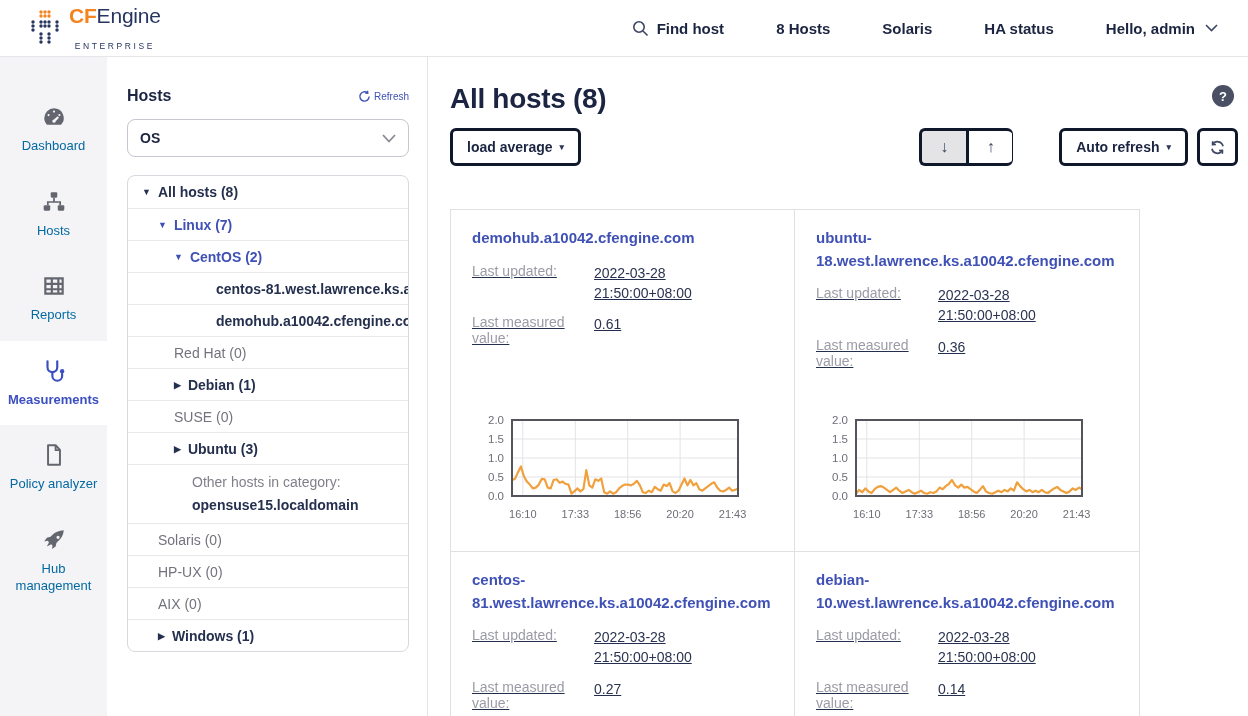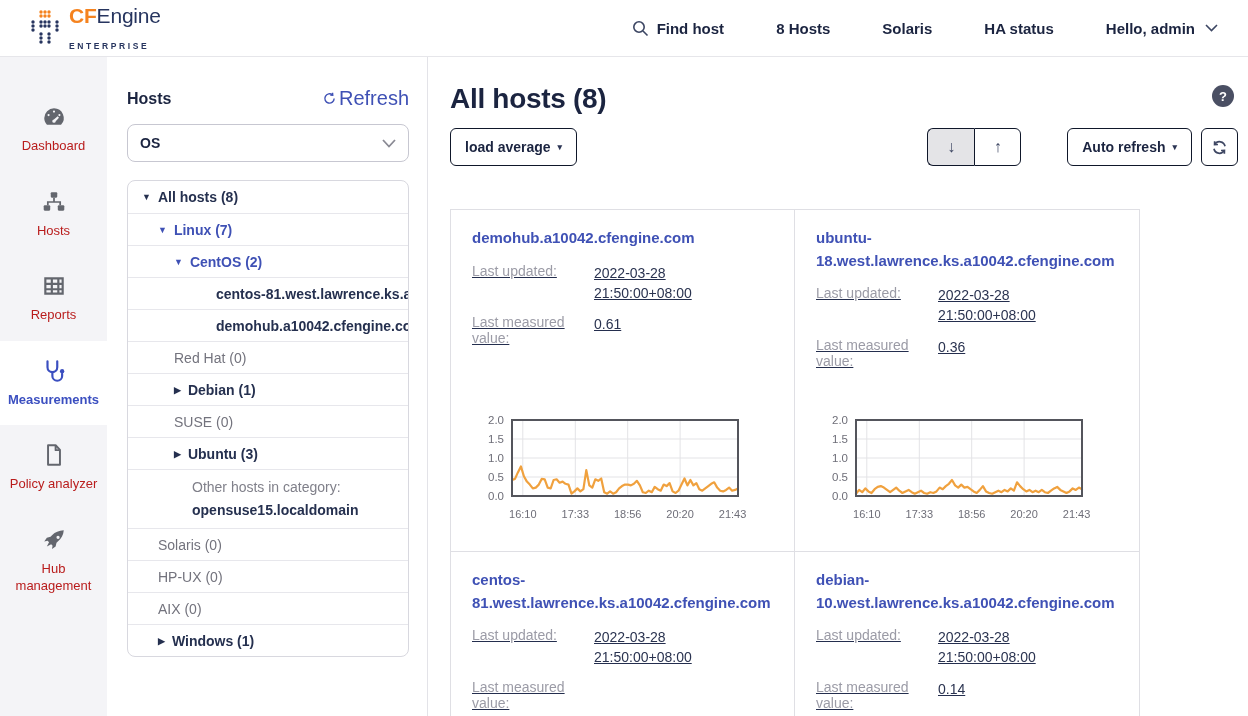--- a/index.html
+++ b/index.html
@@ -7,43 +7,43 @@
               font-family:"Liberation Sans", sans-serif; color:#242e4e; }
 
   
   .navbar { height:57px; background:#fff; border-bottom:1px solid #e6e6ea;
             display:flex; align-items:center; padding:0 30px; }
   .brand { display:flex; align-items:center; gap:9px; }
   .brand-text { line-height:1; }
   .brand-name { font-size:21px; font-weight:700; letter-spacing:-0.2px; }
   .brand-name .cf { color:#f5831f; }
   .brand-name .engine { color:#27355f; font-weight:400; }
-  .brand-sub { font-size:8.5px; font-weight:700; color:#27355f; letter-spacing:2.6px; margin-top:16px; }
+  .brand-sub { font-size:8.5px; font-weight:400; color:#27355f; letter-spacing:2.6px; margin-top:16px;text-align:center; }
   .nav-right { margin-left:auto; display:flex; align-items:center; gap:52px; }
   .nav-item { font-size:15px; font-weight:700; color:#1b2440; display:flex; align-items:center; gap:8px; cursor:pointer; }
   .nav-caret { font-size:11px; color:#3c4663; margin-left:2px; }
 
   
   .app { display:flex; height:659px; }
 
   
   .iconbar { width:107px; background:#f4f4f7; flex-shrink:0; padding-top:30px; }
   .iconbar-item { display:flex; flex-direction:column; align-items:center; gap:7px;
                   padding:17px 6px; cursor:pointer; }
-  .iconbar-item .lbl { font-size:13px; color:#b91c1c; text-align:center; line-height:1.35; }
+  .iconbar-item .lbl { font-size:13px; color:#0369a1; text-align:center; line-height:1.35; }
   .iconbar-item.active { background:#fff; }
   .iconbar-item.active .lbl { color:#3b4fc0; font-weight:700; }
   .icn { width:26px; height:26px; display:block; }
 
   
   .hosts-panel { width:321px; flex-shrink:0; background:#fff; border-right:1px solid #e3e3e8;
                  padding:30px 18px 0 20px; }
   .hp-head { display:flex; align-items:center; justify-content:space-between; }
   .hp-title { font-size:16px; font-weight:700; color:#1b2440; }
-  .hp-refresh { font-size:20px; color:#3f51b5; display:flex; align-items:center; gap:3px; cursor:pointer; }
+  .hp-refresh { font-size:10px; color:#3f51b5; display:flex; align-items:center; gap:3px; cursor:pointer; }
   .hp-select { margin-top:14px; height:38px; border:1px solid #c7c7d1; border-radius:8px;
                display:flex; align-items:center; justify-content:space-between; padding:0 12px;
                font-size:14px; font-weight:700; color:#1b2440; cursor:pointer; }
   .tree { margin-top:18px; border:1px solid #d8d8df; border-radius:8px; overflow:hidden; }
   .tree-row { min-height:32px; display:flex; align-items:center; font-size:14px;
               color:#25304f; padding-right:8px; cursor:pointer; overflow:hidden; white-space:nowrap; }
   .tree-row + .tree-row { border-top:1px solid #e7e7ec; }
   .tree-row .caret { font-size:9px; margin-right:7px; flex-shrink:0; }
   .lvl0 { padding-left:14px; font-weight:700; }
   .lvl1 { padding-left:30px; }
@@ -59,21 +59,21 @@
   .t-other .o2 { color:#25304f; font-weight:700; }
 
   
   .main { flex:1; padding:26px 10px 0 22px; overflow:hidden; position:relative; }
   .main-head { display:flex; align-items:flex-start; }
   .page-title { font-size:28px; font-weight:800; color:#1b2440; letter-spacing:-0.3px; }
   .help-btn { margin-left:auto; width:22px; height:22px; border-radius:50%; background:#4a4f63;
               color:#fff; font-size:13px; font-weight:700; display:flex; align-items:center;
               justify-content:center; cursor:pointer; margin-top:2px; margin-right:4px; }
   .toolbar { display:flex; align-items:center; margin-top:13px; }
-  .btn { height:38px; border:1px solid #0f172a; background:#fff; border-radius:6px;
+  .btn { height:38px; border:3px solid #0f172a; background:#fff; border-radius:6px;
          font-size:14px; font-weight:700; color:#1b2440; display:flex; align-items:center;
          justify-content:center; padding:0 14px; cursor:pointer; font-family:inherit; }
   .btn .dd-caret { font-size:9px; margin-left:7px; color:#2c3554; }
   .group { display:flex; }
   .group .btn { border-radius:0; border-right-width:0; min-width:47px; padding:0 10px; }
   .group .btn:first-child { border-radius:6px 0 0 6px; }
   .group .btn:last-child { border-radius:0 6px 6px 0; border-right-width:1px; }
   .btn.on { background:#e4e4e7; }
   .spacer { flex:1; }
   .gap24 { width:23px; }
@@ -381,20 +381,21 @@
               <rect x="40" y="5" width="226" height="76" fill="none" stroke="#54555c" stroke-width="2"></rect>
             </svg></div>
       </div>
 
       <div class="card">
         <div class="card-title">centos-81.west.lawrence.ks.a10042.cfengine.com</div>
         <div class="card-info">
           <span class="ci-label">Last updated:</span>
           <span class="ci-value">2022-03-28 21:50:00+08:00</span>
           <span class="ci-label">Last measured value:</span>
+          <span class="ci-value">0.27</span>
         </div>
       </div>
 
       <div class="card">
         <div class="card-title">debian-10.west.lawrence.ks.a10042.cfengine.com</div>
         <div class="card-info">
           <span class="ci-label">Last updated:</span>
           <span class="ci-value">2022-03-28 21:50:00+08:00</span>
           <span class="ci-label">Last measured value:</span>
           <span class="ci-value">0.14</span>

